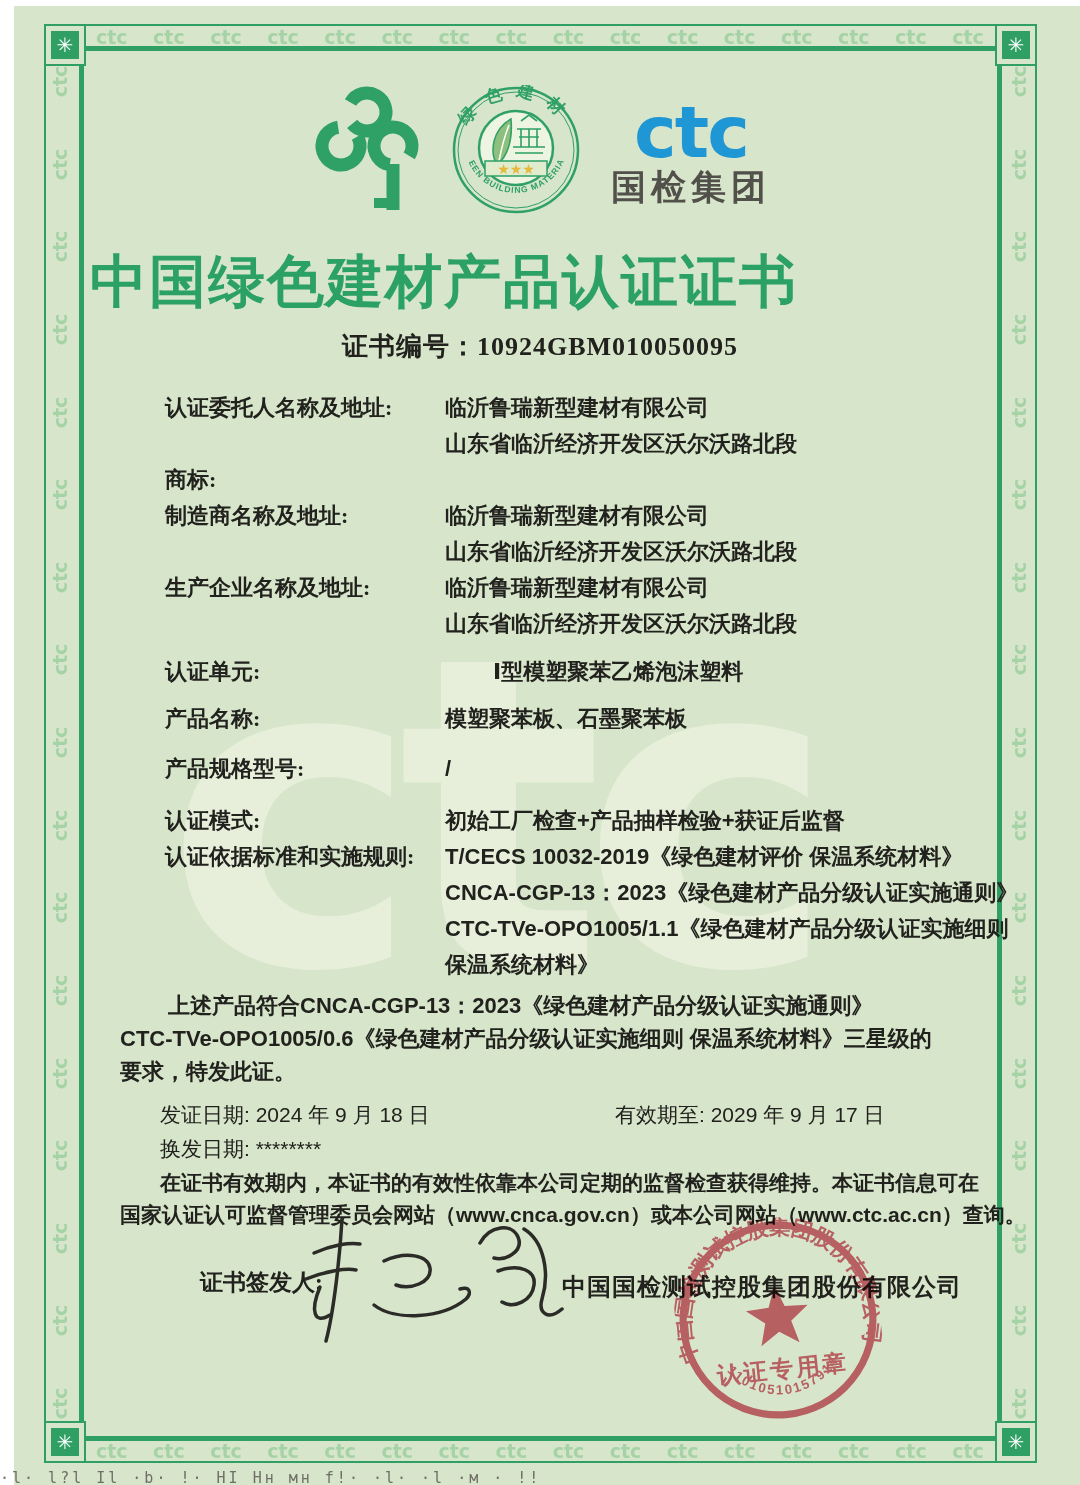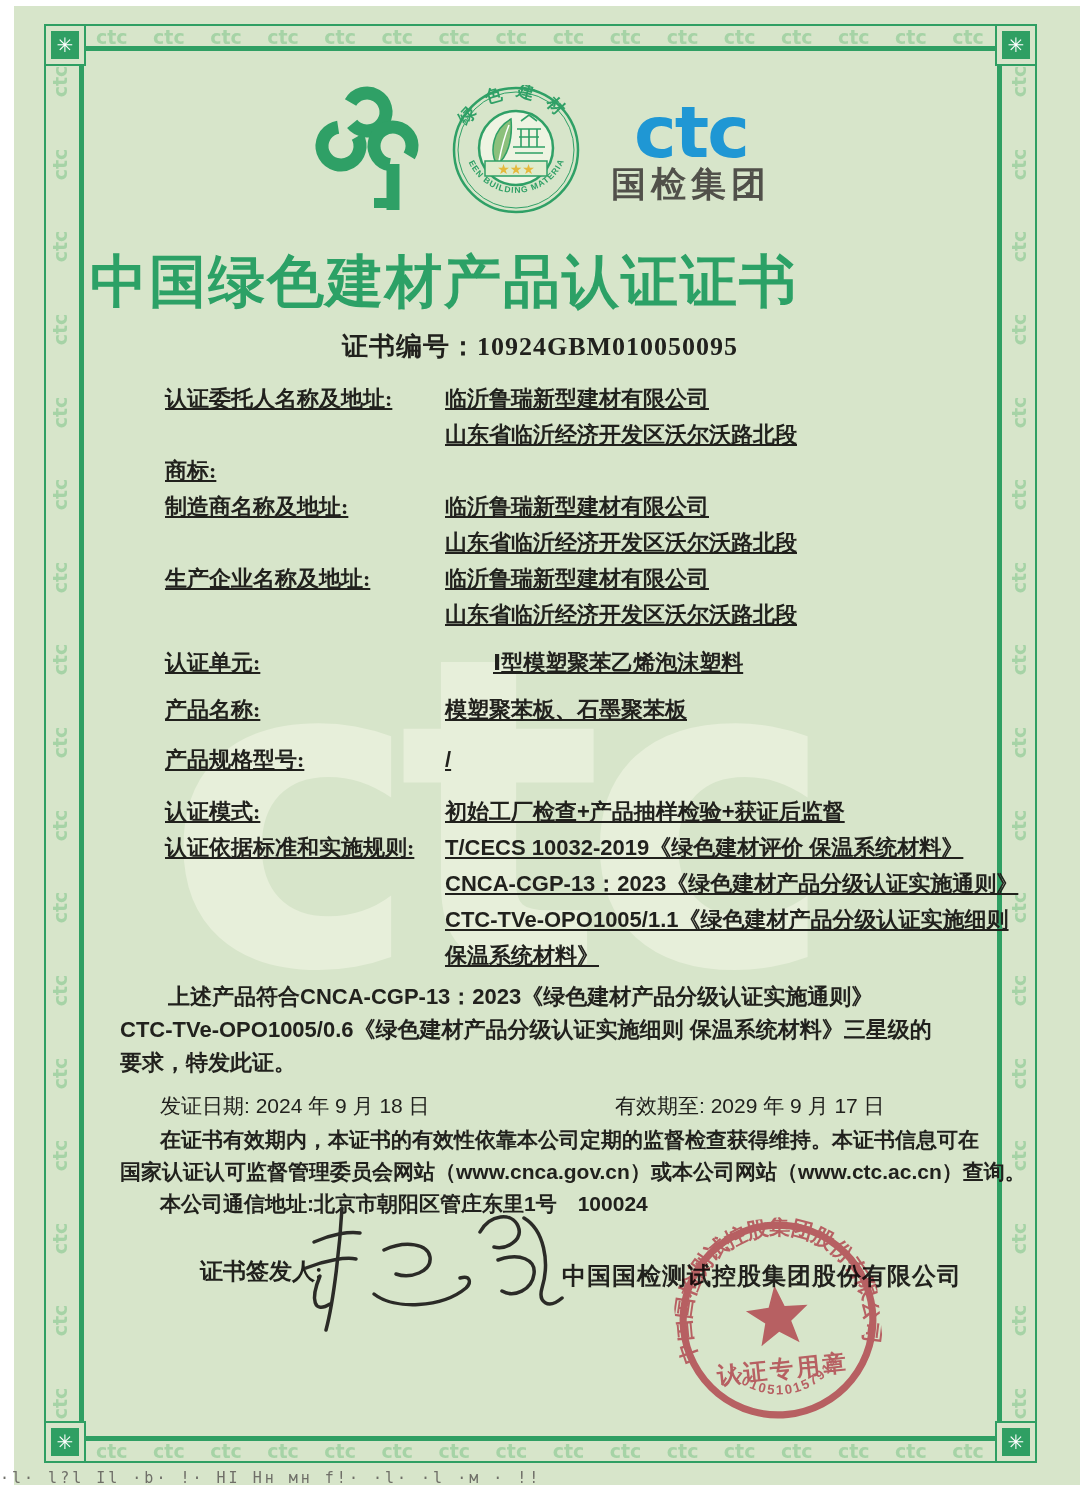--- a/index.html
+++ b/index.html
@@ -27,28 +27,28 @@
   .watermark{position:absolute;left:165px;top:600px;font-family:"DejaVu Sans",sans-serif;
              font-weight:bold;font-size:430px;line-height:1;letter-spacing:-22px;color:#e7efda;z-index:0;}
 
   
   .content{position:absolute;left:90px;right:90px;top:80px;z-index:1;}
 
   .logos{display:flex;justify-content:center;align-items:center;gap:30px;height:140px;}
   .logo-ctc{display:flex;flex-direction:column;align-items:center;line-height:1;}
   .ctc-word{font-family:"DejaVu Sans",sans-serif;font-weight:bold;font-size:72px;color:#1f97d4;
             letter-spacing:-2px;margin-bottom:2px;}
-  .ctc-sub{font-family:Liberation Mono, monospace;font-weight:bold;font-size:35px;color:#51504a;letter-spacing:5px;}
+  .ctc-sub{font-family:Liberation Serif, serif;font-weight:bold;font-size:35px;color:#51504a;letter-spacing:5px;}
 
   .title{margin-top:26px;font-size:57px;font-weight:bold;color:#2ca166;
          letter-spacing:2px;line-height:1.25;}
   .certno{text-align:center;margin-top:12px;font-size:26px;font-weight:bold;letter-spacing:1px;}
   .certno .num{font-family:"Liberation Serif",serif;}
 
-  .fields{margin-top:17px;text-decoration:underline;}
+  .fields{margin-top:26px;}
   .field{display:flex;padding-left:75px;line-height:36px;font-size:22px;font-weight:bold;}
   .field-label{width:280px;flex:none;}
   .field-value{flex:1;font-family:"Liberation Sans","DejaVu Sans",sans-serif;}
   .field-value div{white-space:nowrap;}
   .g12{margin-top:12px;gap:48px;} .g11{margin-top:11px;} .g14{margin-top:14px;} .g16{margin-top:16px;}
 
   .compliance{margin-top:6px;padding-left:30px;font-size:22px;font-weight:bold;line-height:33px;
               font-family:"Liberation Sans","DejaVu Sans",sans-serif;}
   .compliance .indent{text-indent:48px;}
   .nowrap{white-space:nowrap;}
@@ -288,26 +288,29 @@
 
     <div class="dates">
       <div>
         <span>发证日期:</span>
         <span>2024 年 9 月 18 日</span>
         <span class="valid">
           <span>有效期至:</span>
           <span>2029 年 9 月 17 日</span>
         </span>
       </div>
+      <div>
+        <span>换发日期:</span>
+        <span>********</span>
+      </div>
     </div>
 
     <div class="notice">
       <div class="indent">在证书有效期内，本证书的有效性依靠本公司定期的监督检查获得维持。本证书信息可在</div>
       <div class="nowrap">国家认证认可监督管理委员会网站（www.cnca.gov.cn）或本公司网站（www.ctc.ac.cn）查询。</div>
-      <div class="indent">本公司通信地址:北京市朝阳区管庄东里1号　100024</div>
     </div>
 
     <div class="sign-row">
       <div class="sign-label">证书签发人:</div>
       <svg class="signature" width="290" height="135" viewBox="0 0 290 135">
         <g fill="none" stroke="#2b2b27" stroke-width="3.5" stroke-linecap="round">
           <path d="M 62 6 C 60 42 54 98 46 128"></path>
           <path d="M 34 40 C 52 32 70 29 80 31"></path>
           <path d="M 26 66 C 46 58 66 55 76 57"></path>
           <path d="M 40 74 C 30 98 34 112 50 102"></path>

